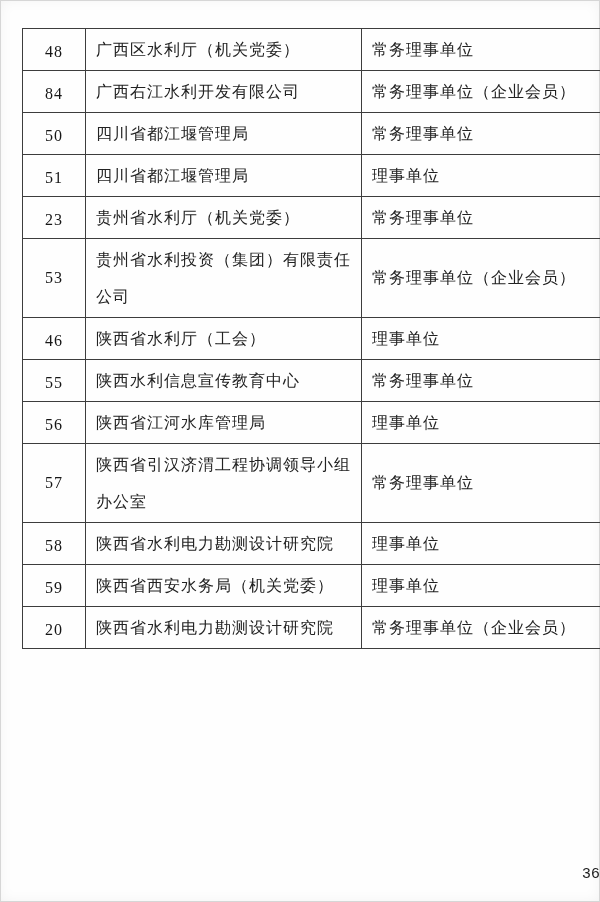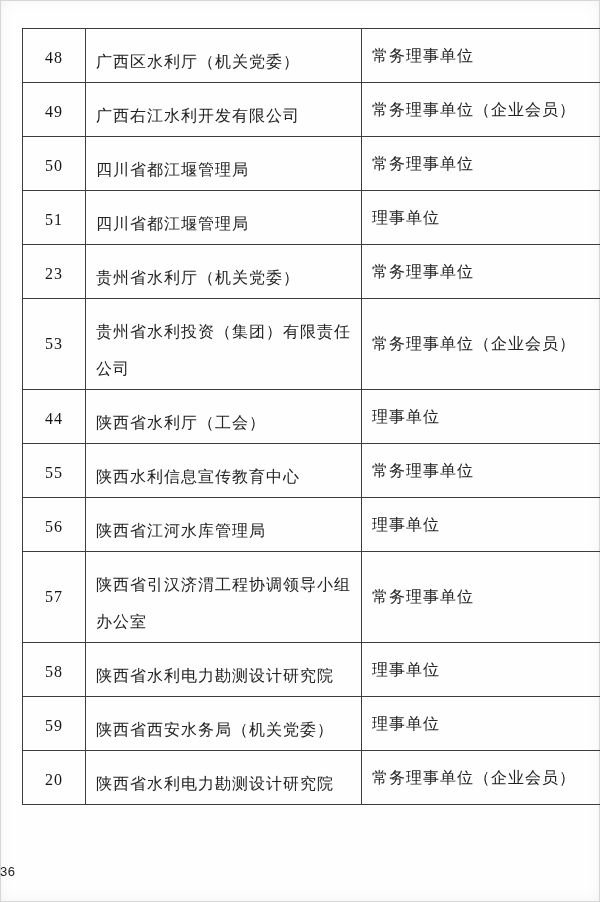--- a/index.html
+++ b/index.html
@@ -51,56 +51,56 @@
     letter-spacing: 0;
     font-family: "Liberation Serif", "DejaVu Serif", serif;
     color: #161616;
   }
   tr.tall td.c-no {
     vertical-align: middle;
     padding-top: 0;
   }
   td.c-name {
     width: 261px;
-    padding: 14px 4px 2px 10px;
+    padding: 2px 4px 2px 10px;
     line-height: 37px;
     color: #222222;
   }
   td.c-type {
     width: 245px;
     padding: 2px 4px 2px 10px;
     line-height: 24px;
     color: #222222;
   }
   .pageno {
     position: absolute;
     left: 0;
     right: 0;
     top: 864px;
-    text-align: left;
+    text-align: right;
     font-family: "Liberation Sans", "DejaVu Sans", sans-serif;
-    font-size: 13px;
+    font-size: 15px;
     color: #1c1c1c;
     letter-spacing: 0.5px;
   }
 </style>
 </head>
 <body>
 
 <div class="page">
 
   <table class="member-table">
     <tbody>
       <tr>
         <td class="c-no">48</td>
         <td class="c-name">广西区水利厅（机关党委）</td>
         <td class="c-type">常务理事单位</td>
       </tr>
       <tr>
-        <td class="c-no">49</td>
+        <td class="c-no">84</td>
         <td class="c-name">广西右江水利开发有限公司</td>
         <td class="c-type">常务理事单位（企业会员）</td>
       </tr>
       <tr>
         <td class="c-no">50</td>
         <td class="c-name">四川省都江堰管理局</td>
         <td class="c-type">常务理事单位</td>
       </tr>
       <tr>
         <td class="c-no">51</td>
@@ -111,21 +111,21 @@
         <td class="c-no">23</td>
         <td class="c-name">贵州省水利厅（机关党委）</td>
         <td class="c-type">常务理事单位</td>
       </tr>
       <tr class="tall">
         <td class="c-no">53</td>
         <td class="c-name">贵州省水利投资（集团）有限责任公司</td>
         <td class="c-type">常务理事单位（企业会员）</td>
       </tr>
       <tr>
-        <td class="c-no">44</td>
+        <td class="c-no">46</td>
         <td class="c-name">陕西省水利厅（工会）</td>
         <td class="c-type">理事单位</td>
       </tr>
       <tr>
         <td class="c-no">55</td>
         <td class="c-name">陕西水利信息宣传教育中心</td>
         <td class="c-type">常务理事单位</td>
       </tr>
       <tr>
         <td class="c-no">56</td>

